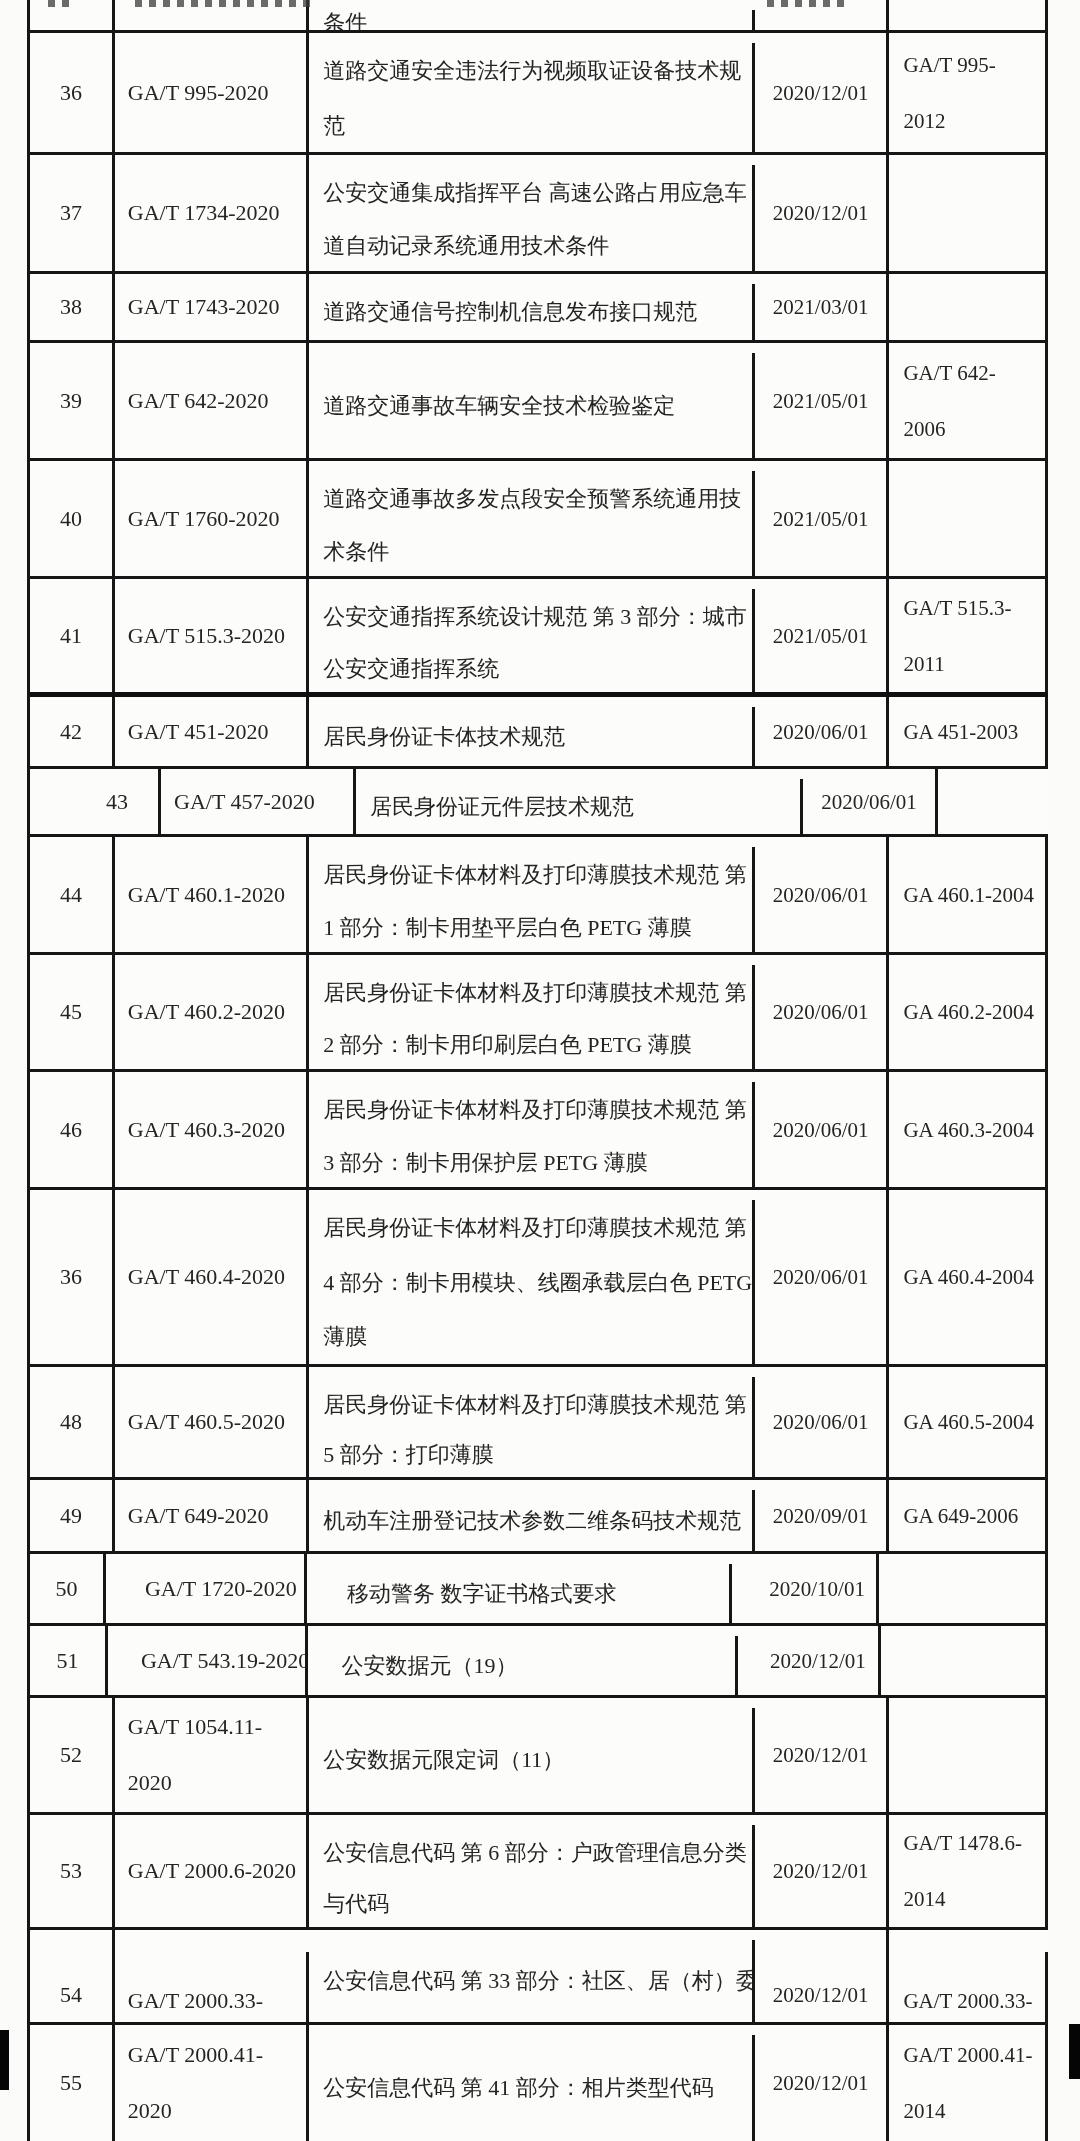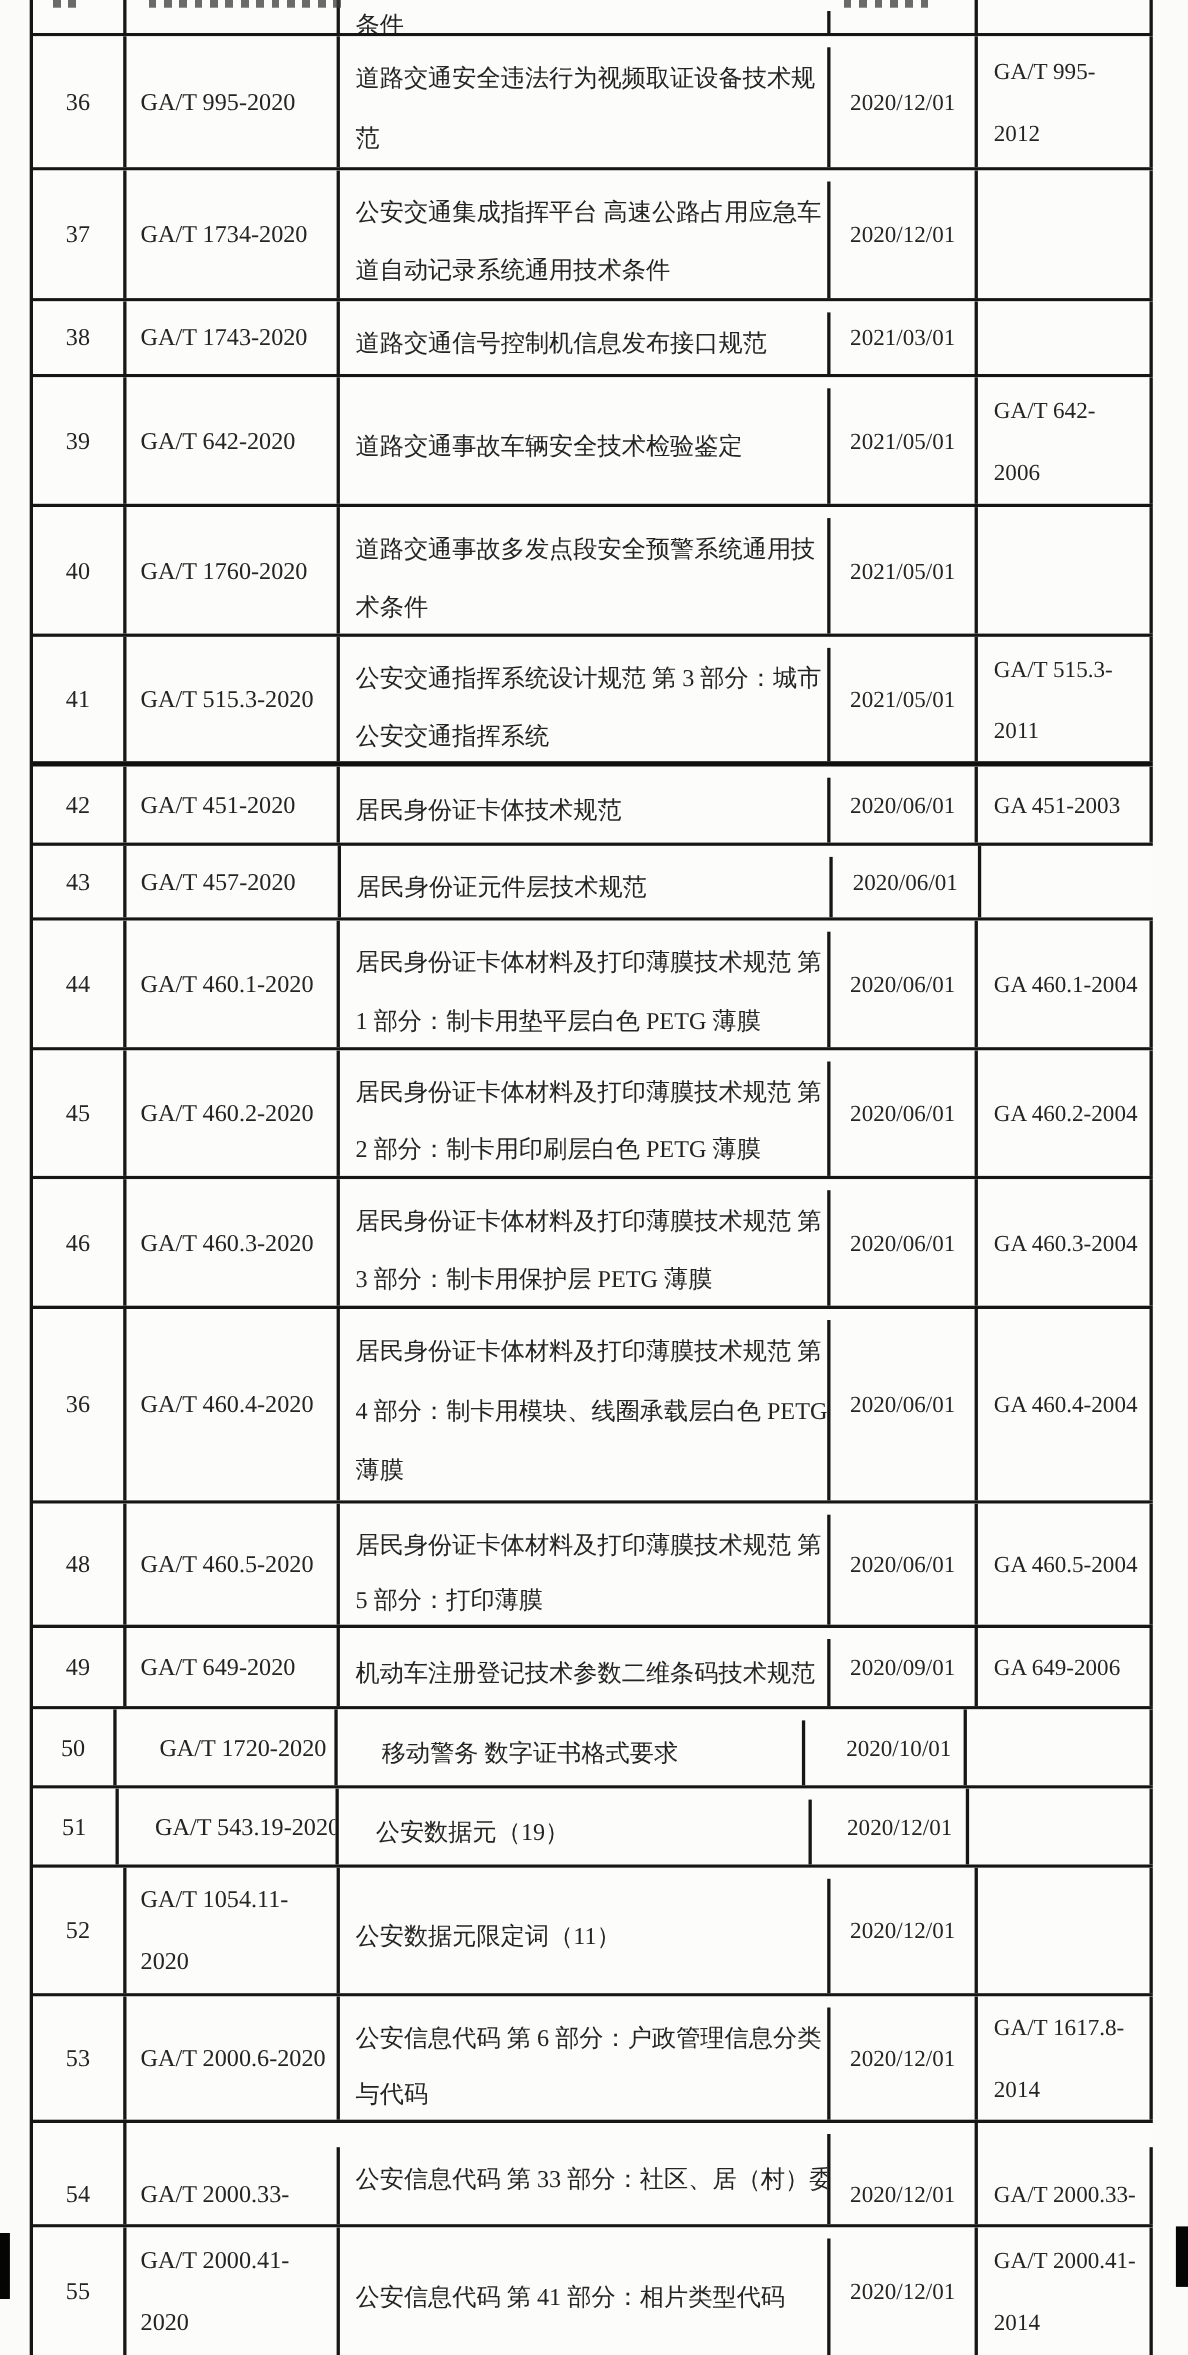--- a/index.html
+++ b/index.html
@@ -54,21 +54,21 @@
   .trow.partial .cell .line{height:31px;line-height:26px;}
   
   .sliver{
     position:absolute;top:0;height:7px;
     background:repeating-linear-gradient(90deg,#3a3a3a 0 7px,transparent 7px 14px);
     opacity:.75;
   }
   
   .trow.r54 .cell-num,.trow.r54 .cell-date{justify-content:flex-end;padding-bottom:7px;}
   .trow.r54 .cell-num .line,.trow.r54 .cell-date .line{height:40px;line-height:40px;}
-  .trow.r54 .cell-code,.trow.r54 .cell-replaced{justify-content:center;padding-top:15px;margin-top:22px;}
+  .trow.r54 .cell-code,.trow.r54 .cell-replaced{justify-content:flex-end;padding-top:15px;margin-top:22px;}
   .trow.r54 .cell-code .line,.trow.r54 .cell-replaced .line{height:42px;line-height:42px;}
   
   .edge-artifact{position:absolute;background:#050505;}
   #edge-left{left:0;top:2030px;width:9px;height:60px;}
   #edge-right{right:0;top:2024px;width:11px;height:55px;}
 </style>
 </head>
 <body>
 
 <div id="page">
@@ -202,21 +202,21 @@
           <div class="cell cell-title">
             <div class="line">居民身份证卡体技术规范</div>
           </div>
           <div class="cell cell-date">
             <div class="line">2020/06/01</div>
           </div>
           <div class="cell cell-replaced">
             <div class="line">GA 451-2003</div>
           </div>
         </div>
-        <div class="trow" style="height: 68px;">
+        <div class="trow" style="height: 68px; padding-left: 46px;">
           <div class="cell cell-num">
             <div class="line">43</div>
           </div>
           <div class="cell cell-code">
             <div class="line">GA/T 457-2020</div>
           </div>
           <div class="cell cell-title">
             <div class="line">居民身份证元件层技术规范</div>
           </div>
           <div class="cell cell-date">
@@ -385,21 +385,21 @@
             <div class="line">GA/T 2000.6-2020</div>
           </div>
           <div class="cell cell-title">
             <div class="line">公安信息代码 第 6 部分：户政管理信息分类</div>
             <div class="line">与代码</div>
           </div>
           <div class="cell cell-date">
             <div class="line">2020/12/01</div>
           </div>
           <div class="cell cell-replaced">
-            <div class="line">GA/T 1617.8-</div>
+            <div class="line">GA/T 1478.6-</div>
             <div class="line">2014</div>
           </div>
         </div>
         <div class="trow r54" style="height: 95px;">
           <div class="cell cell-num">
             <div class="line">54</div>
           </div>
           <div class="cell cell-code">
             <div class="line">GA/T 2000.33-</div>
           </div>

